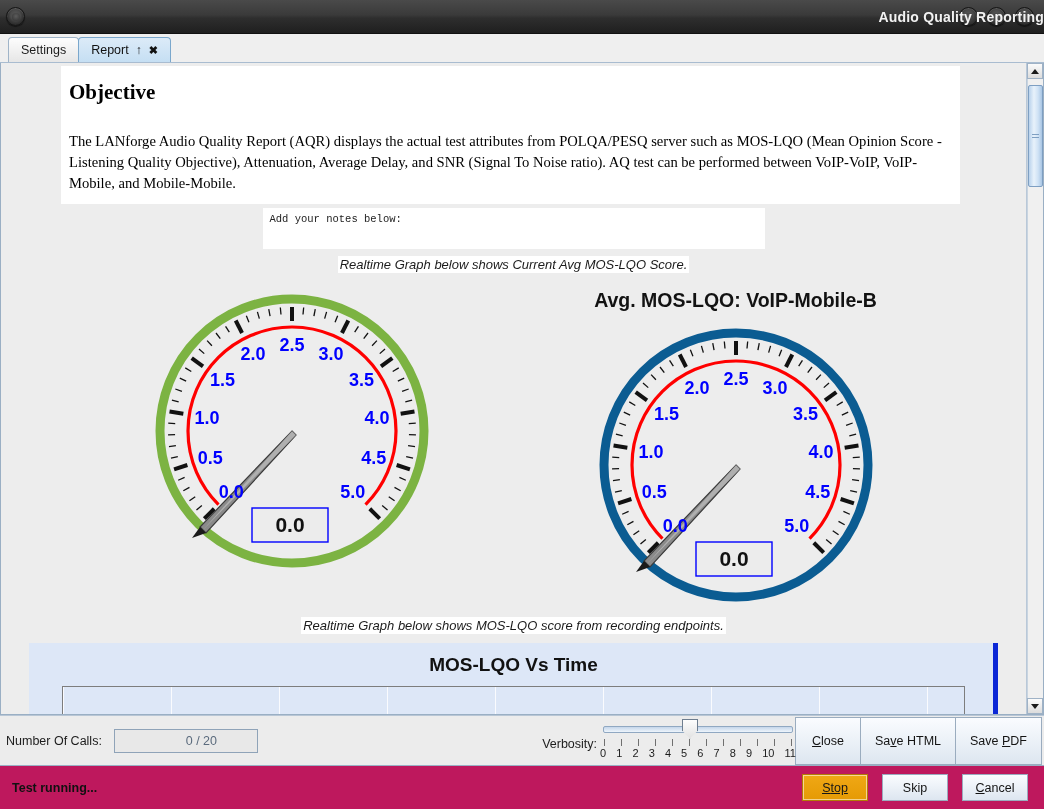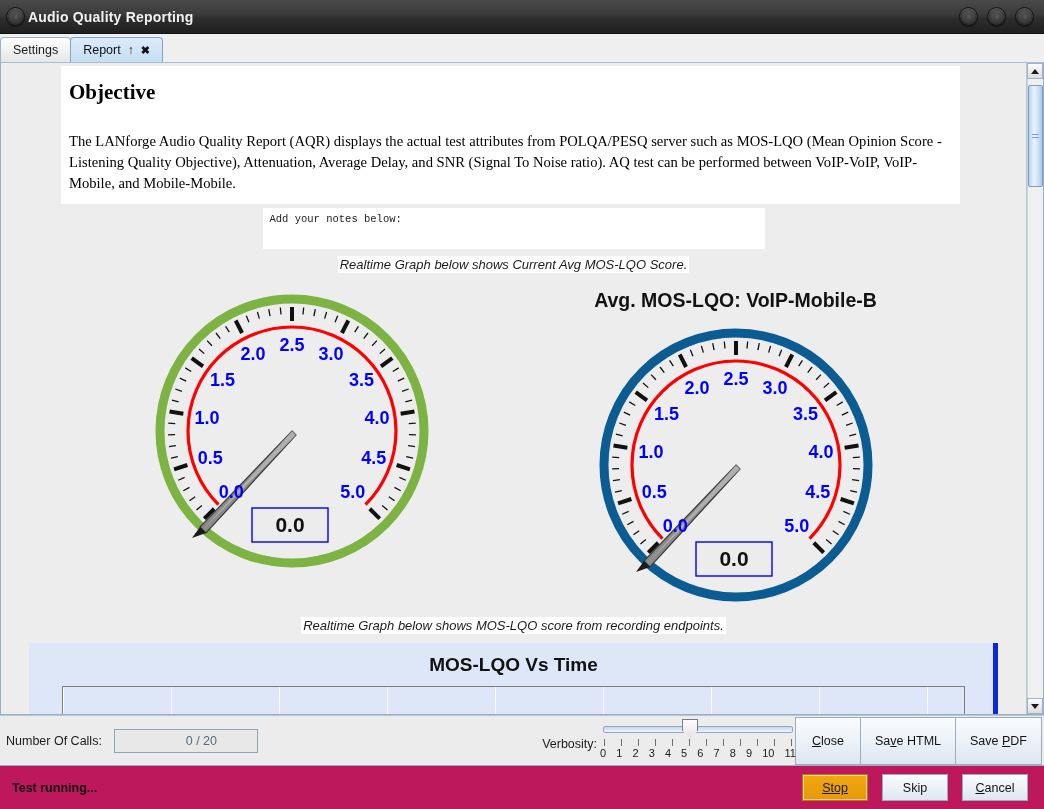--- a/index.html
+++ b/index.html
@@ -33,33 +33,34 @@
     background: radial-gradient(circle at 50% 42%, #595959 0%, #4a4a4a 38%, #3a3a3a 52%, #2a2a2a 75%, #1c1c1c 100%);
     box-shadow: inset 0 1px 1px rgba(255,255,255,.18), 0 1px 1px rgba(0,0,0,.5);
     border: 1px solid #151515;
   }
   .orb::after {
     content:""; display:block; width:8px; height:8px; border-radius:50%;
     margin: 5px auto 0;
     background: radial-gradient(circle at 50% 40%, #5c5c5c, #3c3c3c 70%, #2b2b2b);
   }
   .title-text {
-    position: absolute; left: 0; right: 0; text-align: left;
+    position: absolute; left: 0; right: 0; text-align: right;
     color: #f2f2f2; font-size: 14px; font-weight: bold;
     letter-spacing: .2px;
     pointer-events: none;
     margin-left: 28px;
   }
 
   
   .tabbar {
     flex: 0 0 29px; height: 29px;
     background: #efefef;
     border-bottom: 1px solid #a9bcd0;
     display: flex; align-items: flex-end;
+    padding-left: 8px;
     position: relative;
   }
   .tab {
     height: 25px; display: flex; align-items: center;
     padding: 0 12px; font-size: 12.5px; color: #1c1c1c;
     border: 1px solid #9fb4c8; border-bottom: none;
     border-radius: 4px 4px 0 0;
     background: linear-gradient(to bottom,#fdfdfd,#e6e6e6);
     margin-right: -1px;
     cursor: default;

